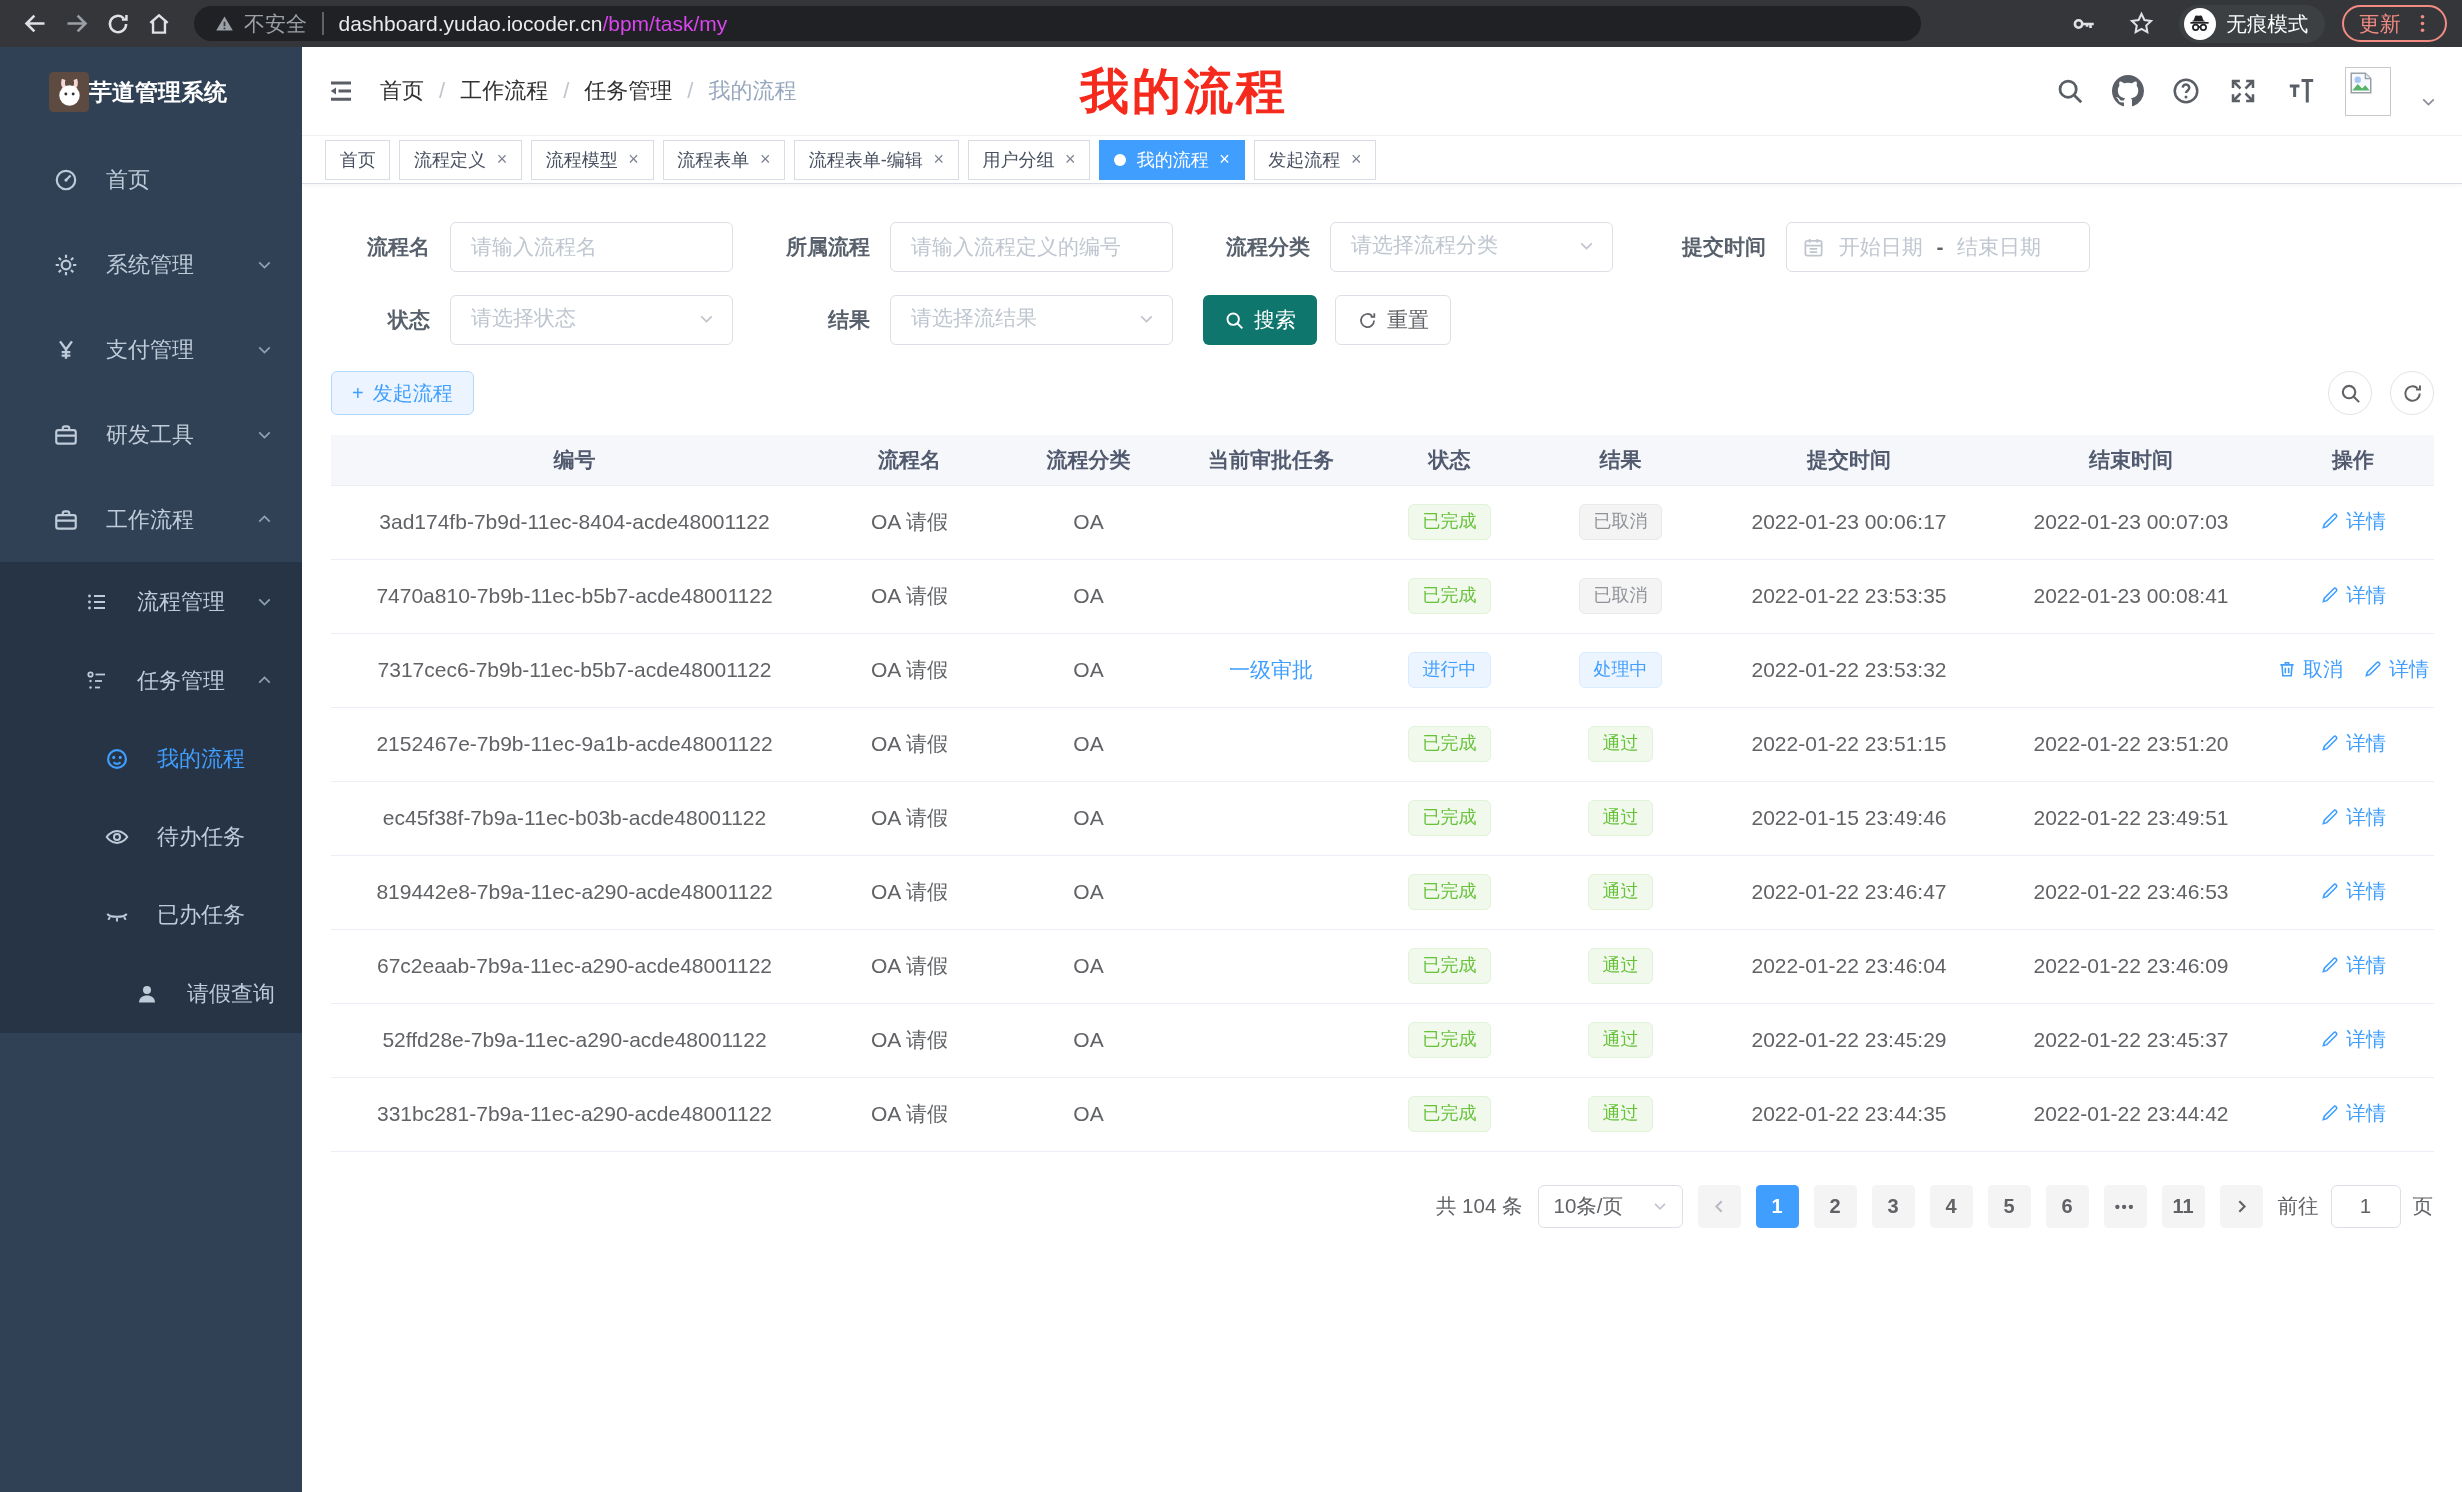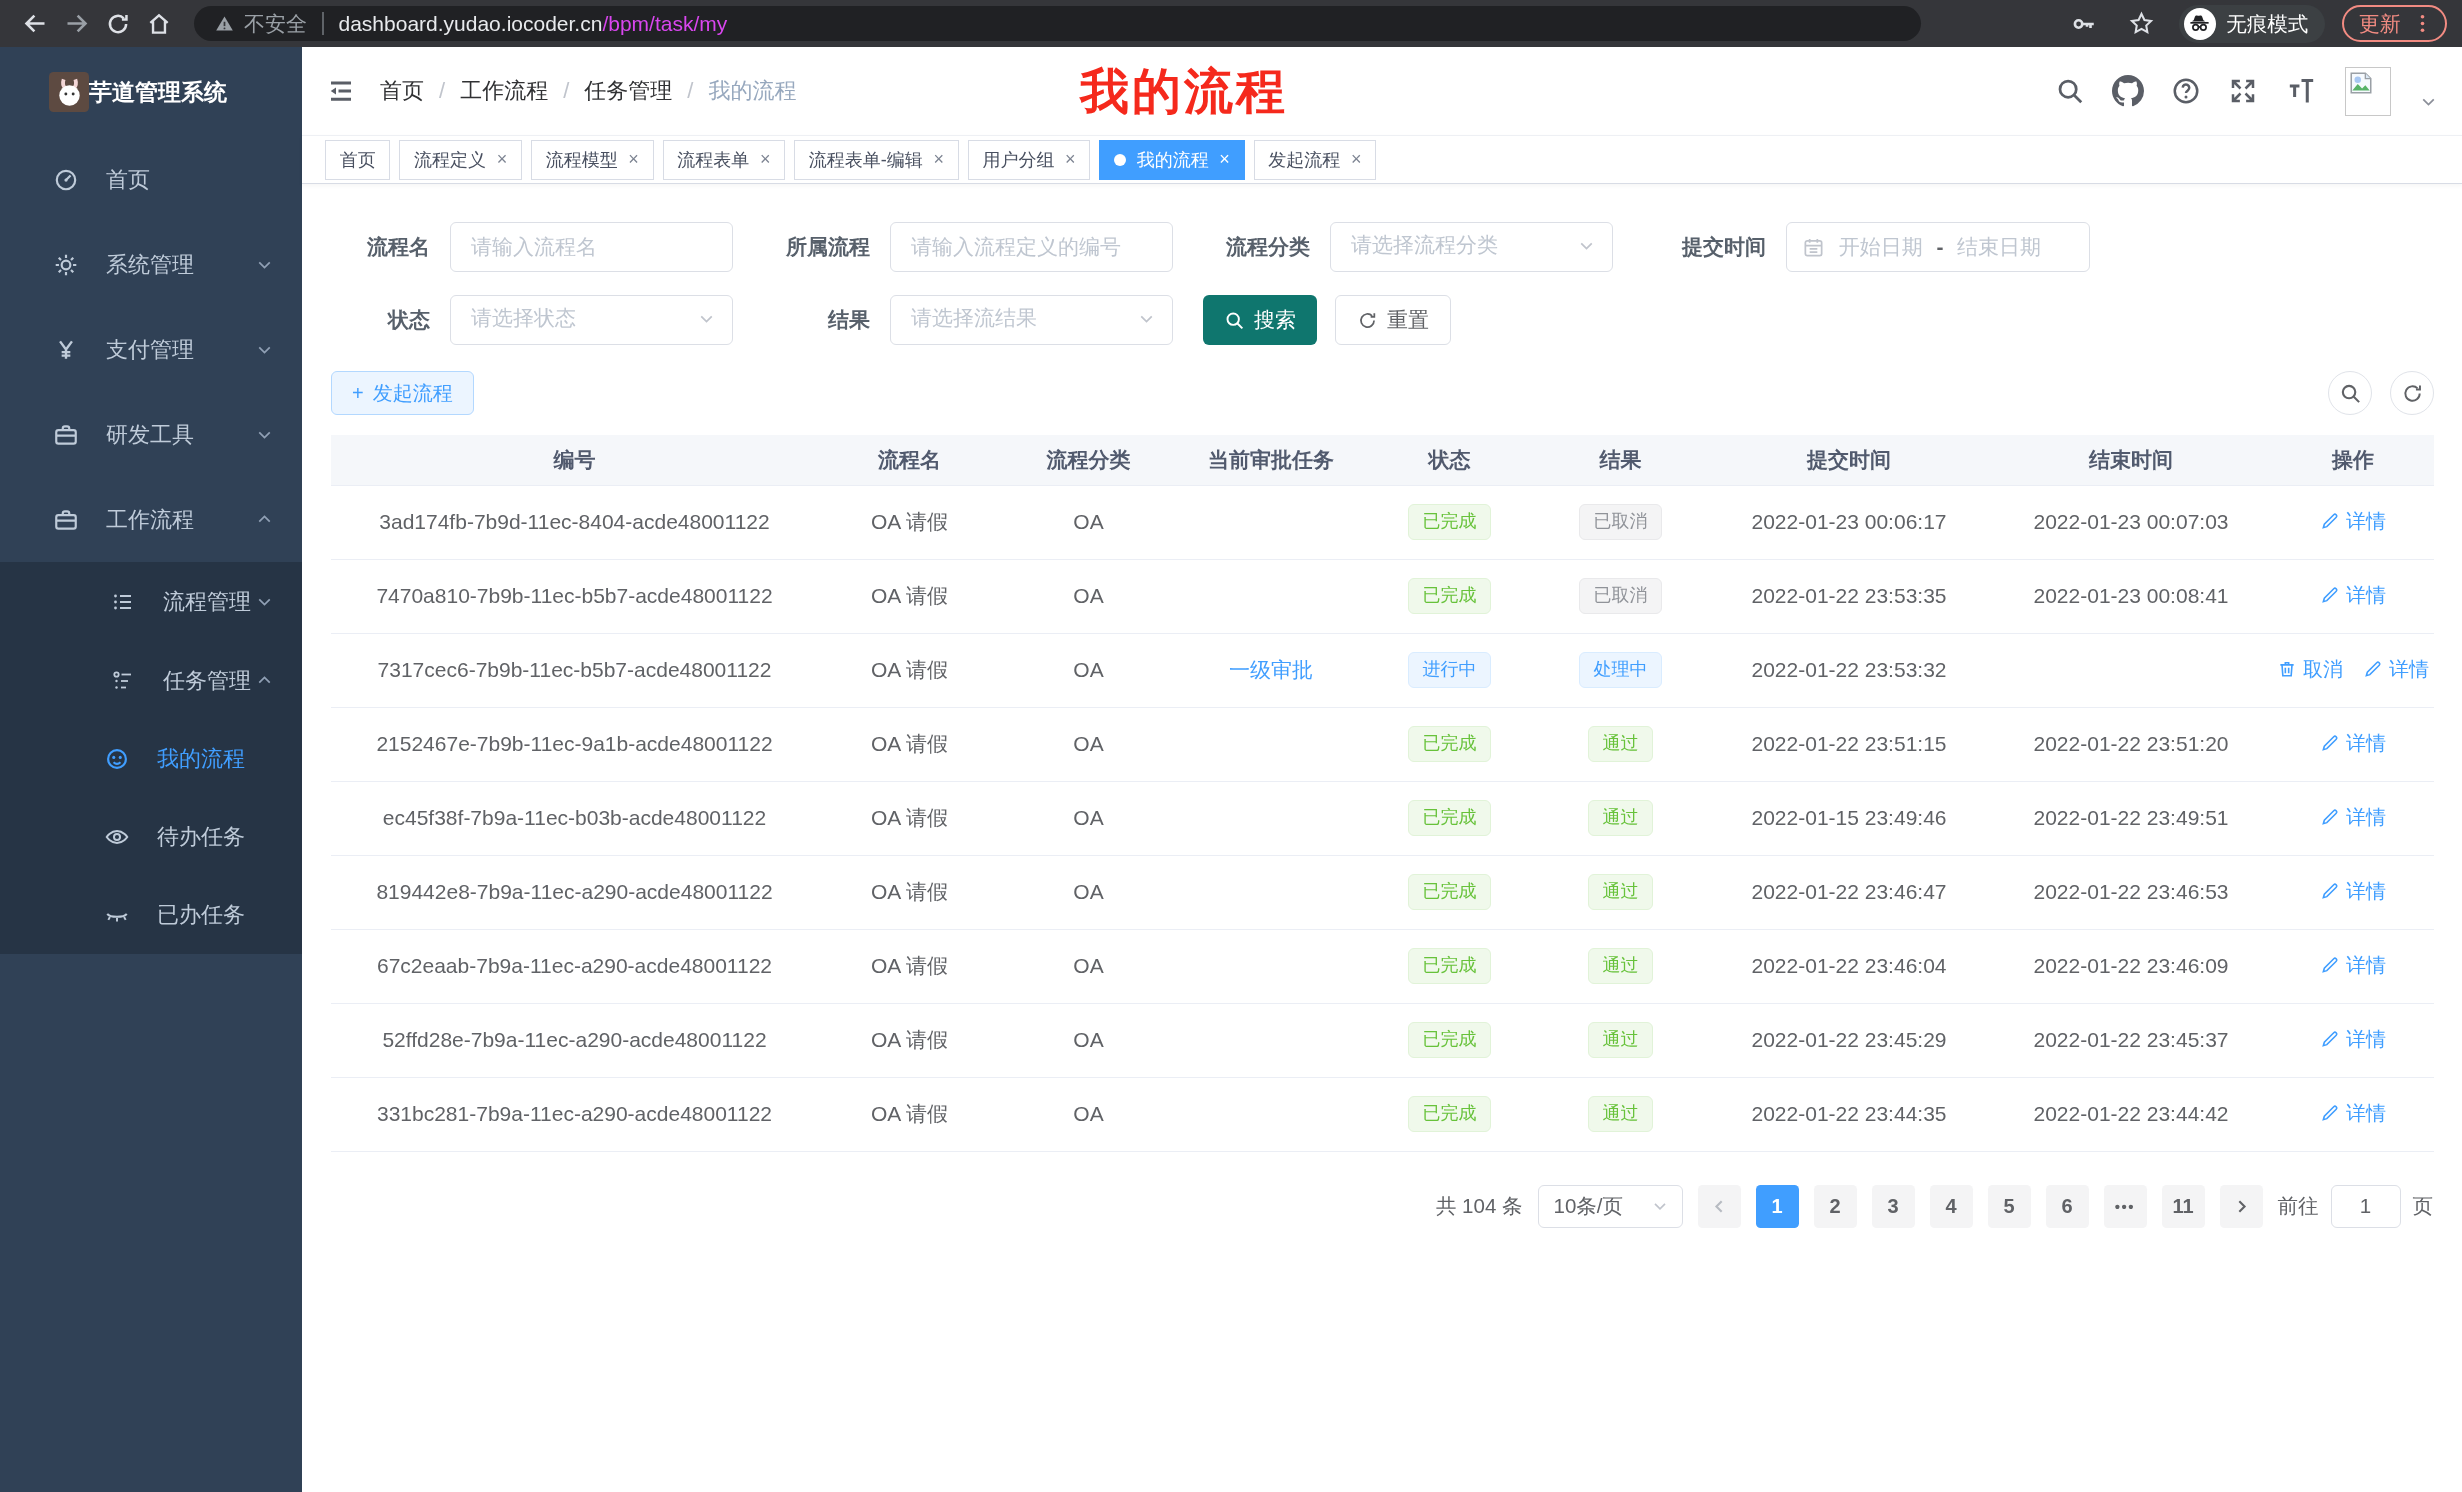--- a/index.html
+++ b/index.html
@@ -22,21 +22,21 @@
 
   
   .app { position:absolute; top:47px; left:0; width:2462px; height:1446px; display:flex; }
   .sidebar { width:302px; flex:none; background:#304156; color:#bfcbd9; }
   .logo-row { height:90px; display:flex; align-items:center; padding-left:49px; }
   .logo-img { width:40px; height:40px; border-radius:4.6px; background:#5d4a41; display:flex; align-items:center; justify-content:center; overflow:hidden; }
   .logo-title { color:#fff; font-weight:bold; font-size:23px; }
   .m-item { height:85px; display:flex; align-items:center; padding:0 27px 0 49px; font-size:22px; cursor:pointer; }
   .m-item .micon { width:33px; margin-right:24px; display:flex; justify-content:center; color:#bfcbd9; }
   .m-item .chev { margin-left:auto; color:#90a0b5; }
-  .m-item.lv2 { padding-left:106px; height:79px;justify-content:flex-end; }
+  .m-item.lv2 { padding-left:80px; height:79px;justify-content:flex-end; }
   .m-item.lv3 { padding-left:100px; height:78px; }
   .submenu { background:#263445; }
   .m-item.active { color:#409eff; }
   .m-item.active .micon { color:#409eff; }
 
   .main { flex:1; background:#fff; display:flex; flex-direction:column; position:relative; }
 
   
   .topbar { height:88px; display:flex; align-items:center; padding:0 24px; }
   .crumbs { display:flex; align-items:center; gap:15px; font-size:22px; color:#303133; margin-left:24px; }
@@ -445,20 +445,28 @@
         <span>待办任务</span>
       </div>
       <div class="m-item lv3">
         <span class="micon">
             <svg width="26" height="26" viewBox="0 0 34 34">
               <use href="#s-eye-closed"></use>
             </svg>
           </span>
         <span>已办任务</span>
       </div>
+      <div class="m-item lv2">
+        <span class="micon">
+            <svg width="24" height="24" viewBox="0 0 32 32">
+              <use href="#s-user"></use>
+            </svg>
+          </span>
+        <span>请假查询</span>
+      </div>
     </div>
   </div>
 
   <div class="main">
     <div class="overlay-title">我的流程</div>
 
     <div class="topbar">
       <span style="color:#5a5e66">
           <svg width="30" height="30" viewBox="0 0 40 40">
             <use href="#s-hamburger"></use>

